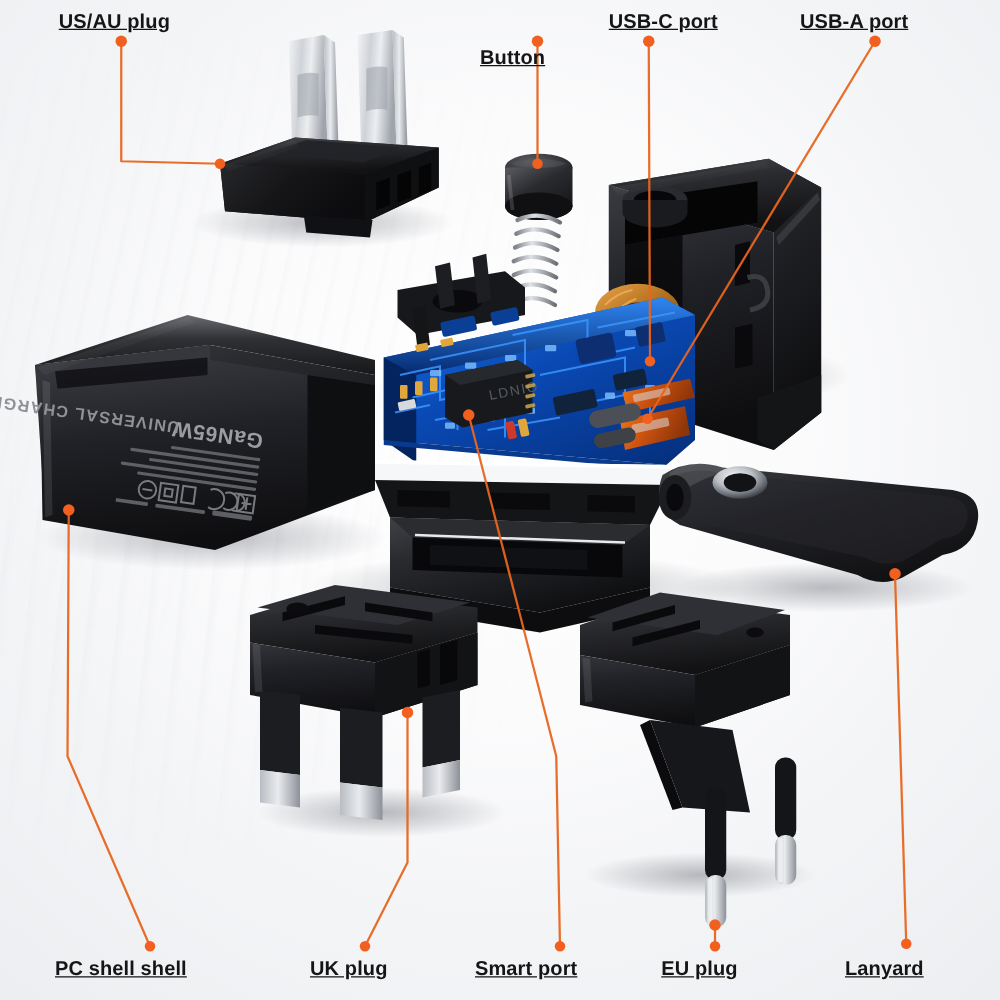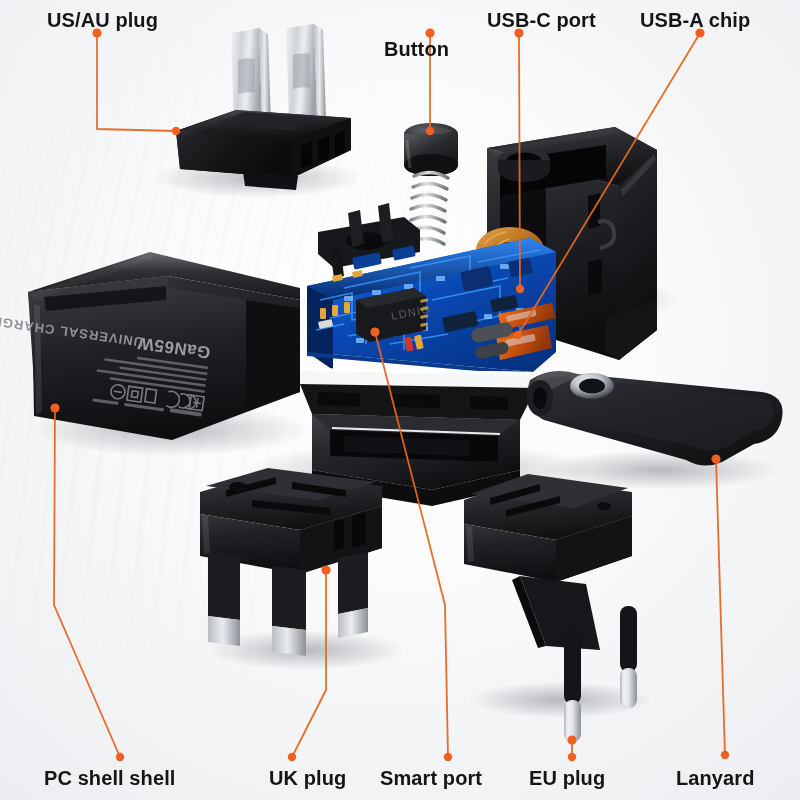--- a/index.html
+++ b/index.html
@@ -38,26 +38,27 @@
         rgba(255,255,255,0.00) 9px,
         rgba(255,255,255,0.00) 24px);
     -webkit-mask-image: radial-gradient(ellipse 48% 30% at 16% 63%, #000 0%, rgba(0,0,0,.5) 50%, transparent 82%);
             mask-image: radial-gradient(ellipse 48% 30% at 16% 63%, #000 0%, rgba(0,0,0,.5) 50%, transparent 82%);
     opacity:.8;
   }
   svg#art{position:absolute;inset:0;width:800px;height:800px;display:block;}
 
   .cap-label{
     position:absolute;
-    font-size:20px;
+    font-size:16px;
     font-weight:600;
     color:#151515;
     letter-spacing:.1px;
     white-space:nowrap;
     line-height:1;
+    text-decoration:underline;
   }
 </style>
 </head>
 <body>
 
 <div id="stage">
 
   <div id="backdrop"></div>
   <div id="backdrop2"></div>
 
@@ -500,21 +501,21 @@
         <polyline points="716,459 725,755" fill="none" stroke="#E8651F" stroke-width="1.8" stroke-linejoin="round" stroke-linecap="round" opacity="0.95"></polyline>
         <circle cx="716" cy="459" r="4.6" fill="#F2601F"></circle>
         <circle cx="725" cy="755" r="4.2" fill="#F2601F"></circle>
       </g>
   </svg>
 
   <div id="labels">
       <div class="cap-label" style="left: 47px; top: 10px;">US/AU plug</div>
       <div class="cap-label" style="left: 384px; top: 10px; margin-top: 29px;">Button</div>
       <div class="cap-label" style="left: 487px; top: 10px; text-align: center;">USB-C port</div>
-      <div class="cap-label" style="left: 640px; top: 10px;">USB-A chip</div>
+      <div class="cap-label" style="left: 640px; top: 10px;">USB-A port</div>
       <div class="cap-label" style="left: 44px; top: 768px;">PC shell shell</div>
-      <div class="cap-label" style="left: 248px; top: 768px; margin-left: 21px;">UK plug</div>
+      <div class="cap-label" style="left: 248px; top: 768px;">UK plug</div>
       <div class="cap-label" style="left: 380px; top: 768px;">Smart port</div>
       <div class="cap-label" style="left: 529px; top: 768px;">EU plug</div>
       <div class="cap-label" style="left: 676px; top: 768px;">Lanyard</div>
     </div>
 
 </div>
 
 </body></html>

